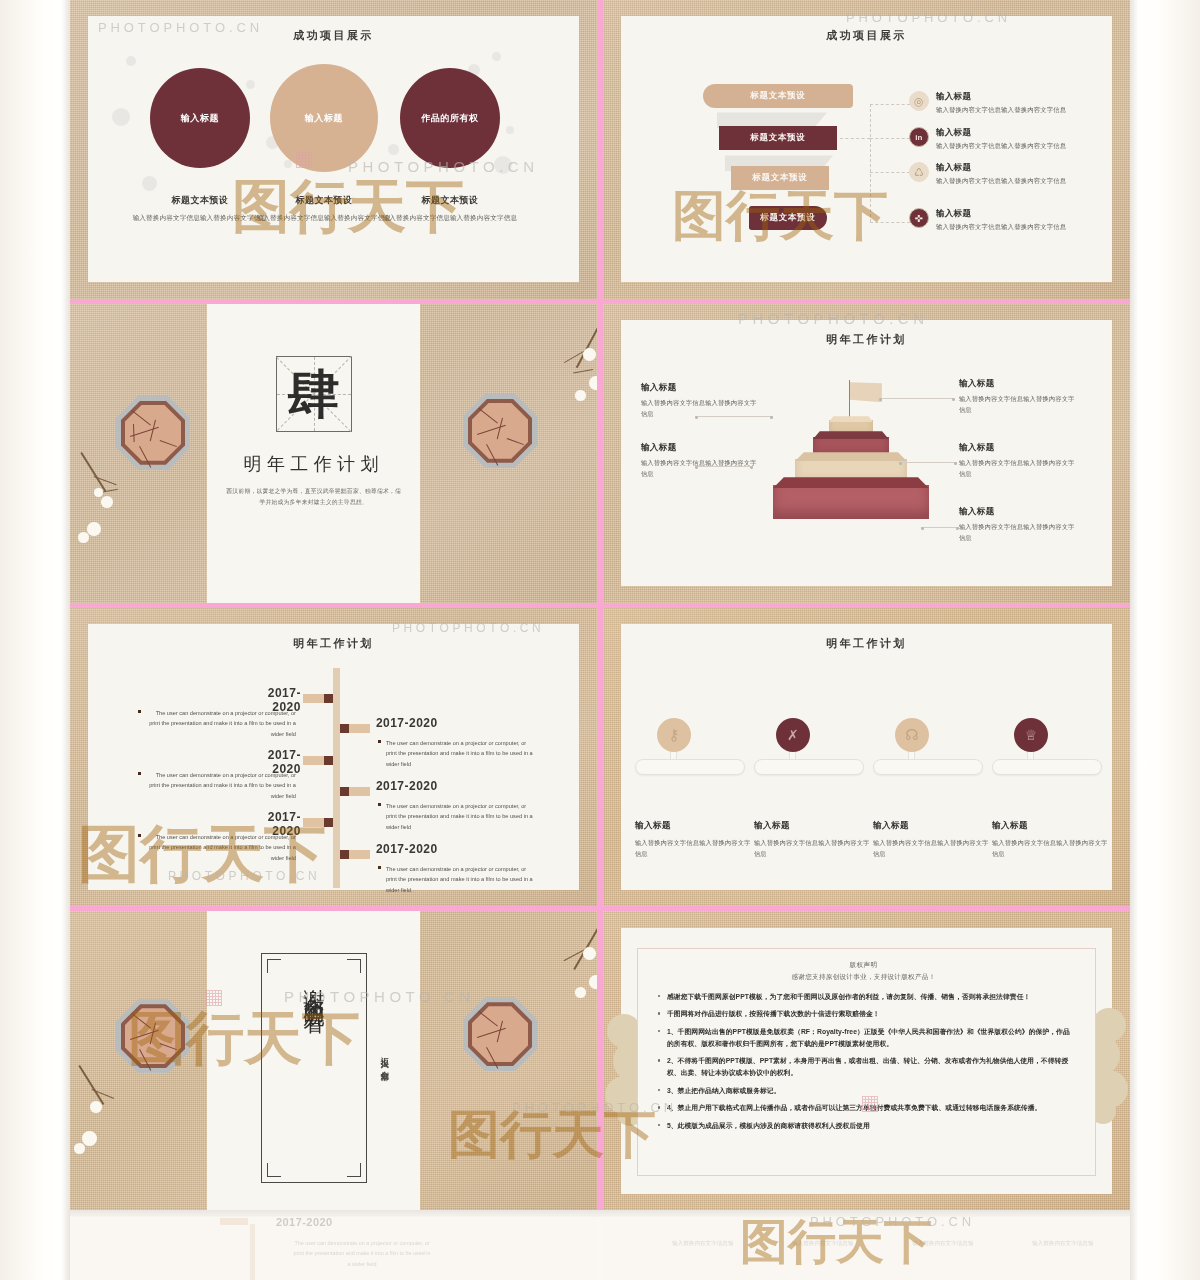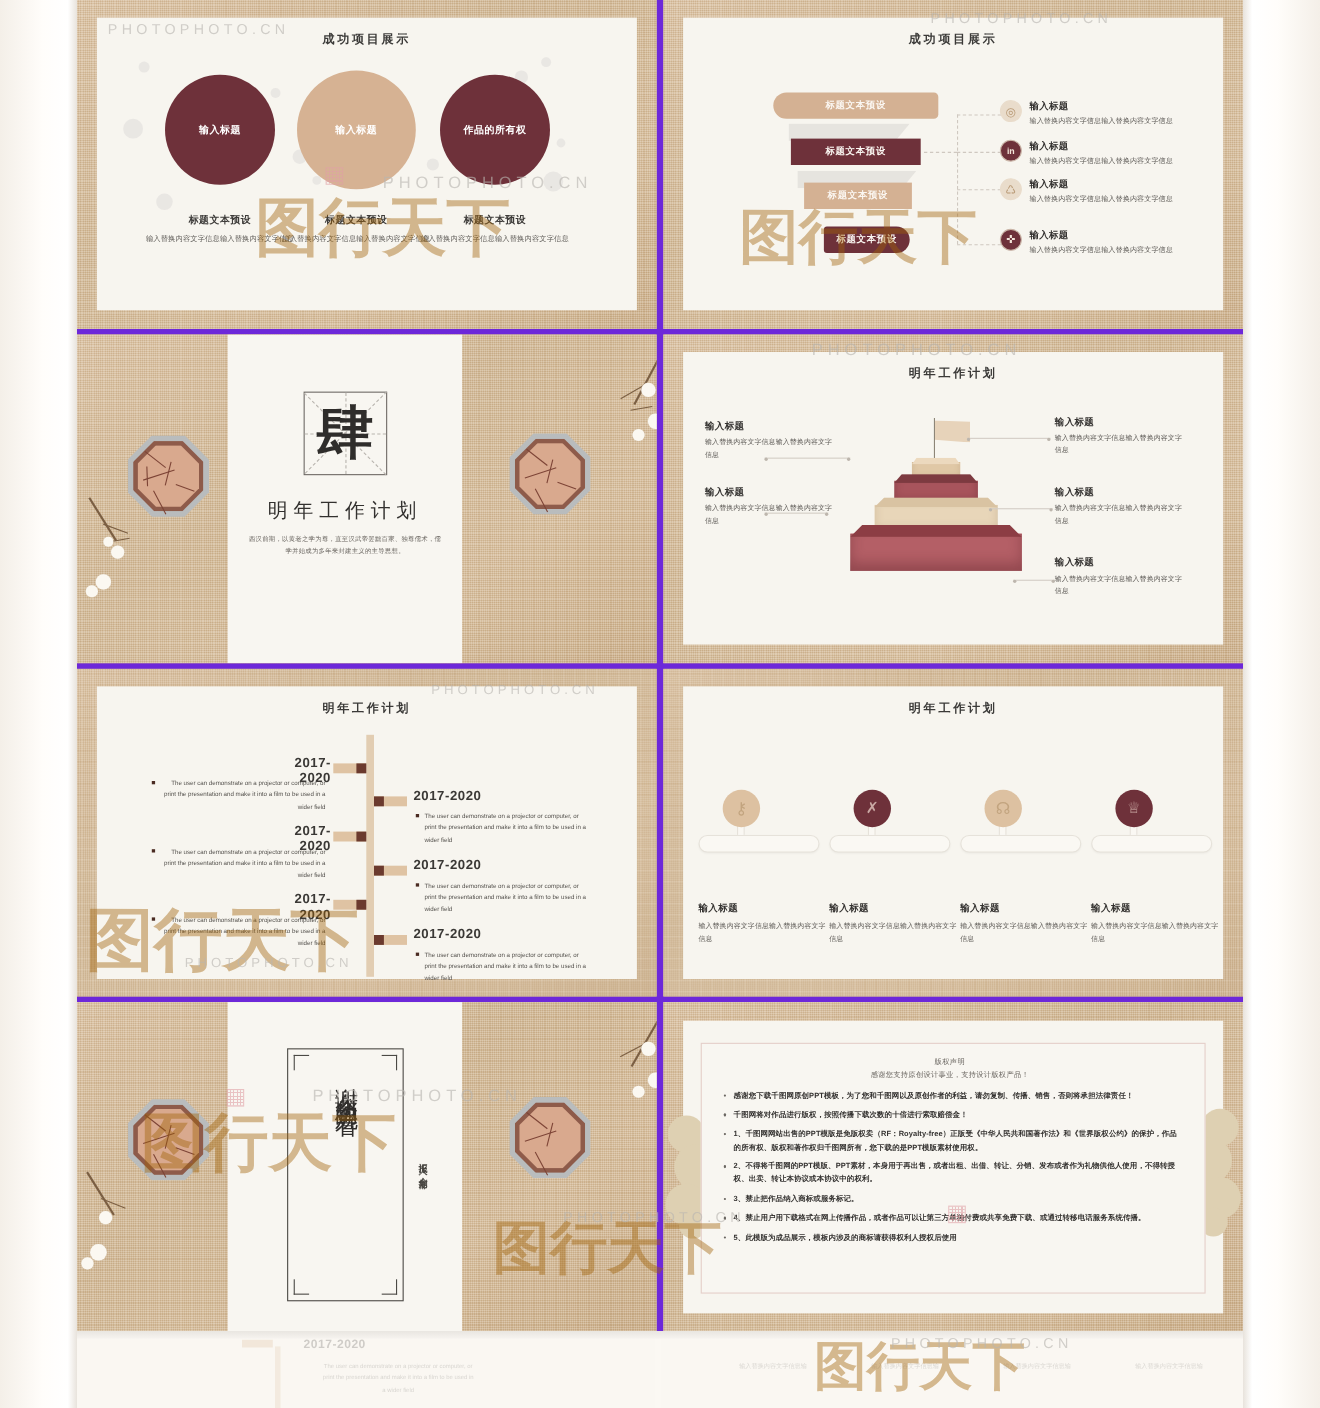--- a/index.html
+++ b/index.html
@@ -13,21 +13,21 @@
 
   
   .pagevign{ position:absolute; top:0; bottom:0; width:70px; pointer-events:none; }
   .pagevign.l{ left:0; background:linear-gradient(90deg,#f4efe8 0%,#fffdfa 55%,#ffffff 88%,#e8e3dc 100%); }
   .pagevign.r{ right:0; background:linear-gradient(270deg,#f4efe8 0%,#fffdfa 55%,#ffffff 88%,#e8e3dc 100%); }
 
   
   #grid{
     position:absolute; left:70px; top:0; width:1060px; height:1210px;
     display:grid; grid-template-columns:1fr 1fr; grid-template-rows:repeat(4,1fr);
-    gap:5px 6px; background:#6d28d9;
+    gap:5px 6px; background:#f9a8d4;
   }
   .slide{ position:relative; overflow:hidden; background:#cdb190; }
 
   
   .linen{
     position:absolute; inset:0;
     background:
       repeating-linear-gradient(0deg,rgba(255,255,255,.16) 0 1px,rgba(150,120,85,.07) 1px 2px),
       repeating-linear-gradient(90deg,rgba(255,255,255,.15) 0 1px,rgba(150,120,85,.07) 1px 2px),
       linear-gradient(150deg,#d8bd9b 0%,#cfb48f 40%,#d5ba96 70%,#c9ab84 100%);

